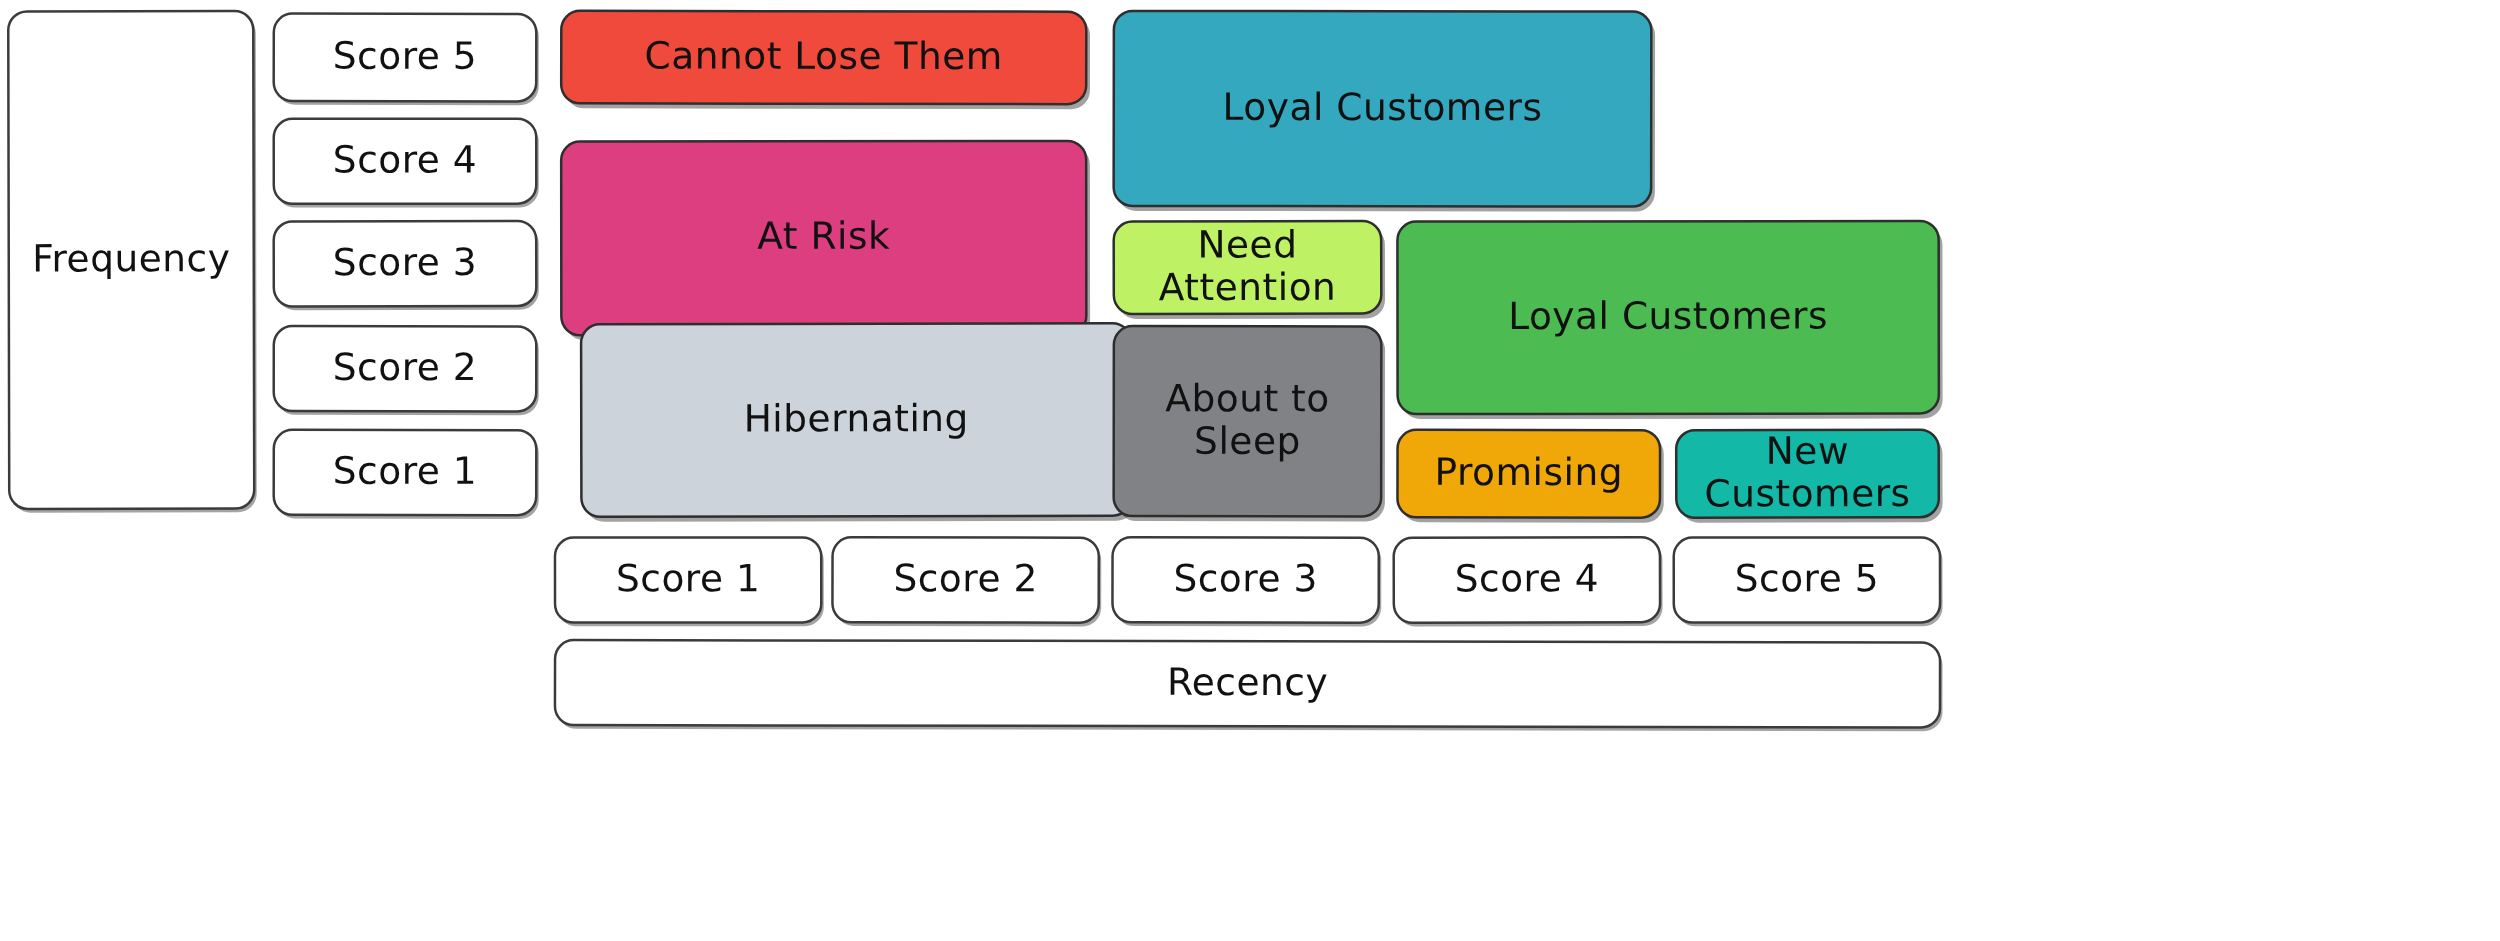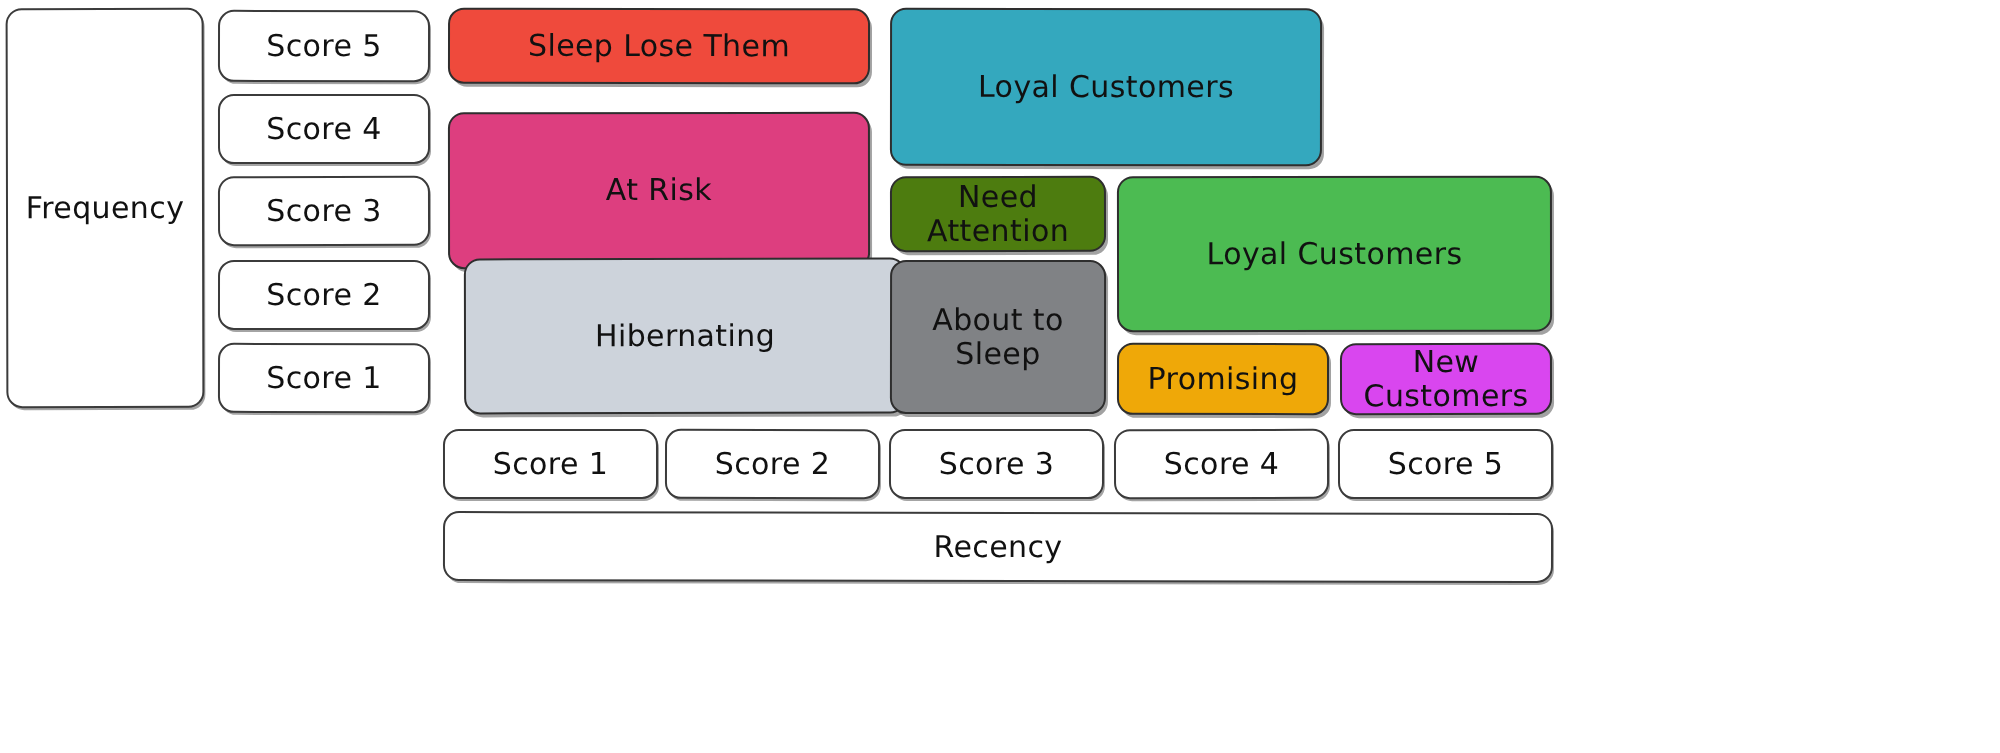--- a/index.html
+++ b/index.html
@@ -75,38 +75,38 @@
   <div class="box plain j2" style="left:218px; top:10px; width:212px; height:72px;">Score 5</div>
 
   <div class="box plain j3" style="left:218px; top:94px; width:212px; height:70px;">Score 4</div>
 
   <div class="box plain j1" style="left:218px; top:176px; width:212px; height:70px;">Score 3</div>
 
   <div class="box plain j4" style="left:218px; top:260px; width:212px; height:70px;">Score 2</div>
 
   <div class="box plain j2" style="left:218px; top:343px; width:212px; height:70px;">Score 1</div>
 
-  <div class="box seg j2" style="left:448px; top:8px; width:422px; height:76px; background:#EF4A3C;">Sleep Lose Them</div>
+  <div class="box seg j2" style="left:448px; top:8px; width:422px; height:76px; background:#EF4A3C;">Cannot Lose Them</div>
 
   <div class="box seg j3" style="left:448px; top:92px; width:422px; height:157px; background:#DD3E7F;margin-top:20px;">At Risk</div>
 
   <div class="box seg j1" style="left:464px; top:258px; width:442px; height:156px; background:#CDD3DB;">Hibernating</div>
 
   <div class="box seg j4" style="left:890px; top:8px; width:432px; height:158px; background:#34A8BE;">Loyal Customers</div>
 
 
-  <div class="box seg j1" style="left:890px; top:176px; width:216px; height:76px; background:#4d7c0f;">Need Attention</div>
+  <div class="box seg j1" style="left:890px; top:176px; width:216px; height:76px; background:#bef264;">Need Attention</div>
 
   <div class="box seg j3" style="left:1117px; top:176px; width:435px; height:156px; background:#4CBB52;">Loyal Customers</div>
 
   <div class="box seg j4" style="left:890px; top:260px; width:216px; height:154px; background:#808285;">About to Sleep</div>
 
   <div class="box seg j2" style="left:1117px; top:343px; width:212px; height:72px; background:#EFA808;">Promising</div>
 
-  <div class="box seg j1" style="left:1340px; top:343px; width:212px; height:72px; background:#d946ef;">New Customers</div>
+  <div class="box seg j1" style="left:1340px; top:343px; width:212px; height:72px; background:#14b8a6;">New Customers</div>
 
   <div class="box plain j3" style="left:443px; top:429px; width:215px; height:70px;">Score 1</div>
 
   <div class="box plain j2" style="left:665px; top:429px; width:215px; height:70px;">Score 2</div>
 
   <div class="box plain j4" style="left:889px; top:429px; width:215px; height:70px;">Score 3</div>
 
   <div class="box plain j1" style="left:1114px; top:429px; width:215px; height:70px;">Score 4</div>
 
   <div class="box plain j3" style="left:1338px; top:429px; width:215px; height:70px;">Score 5</div>

